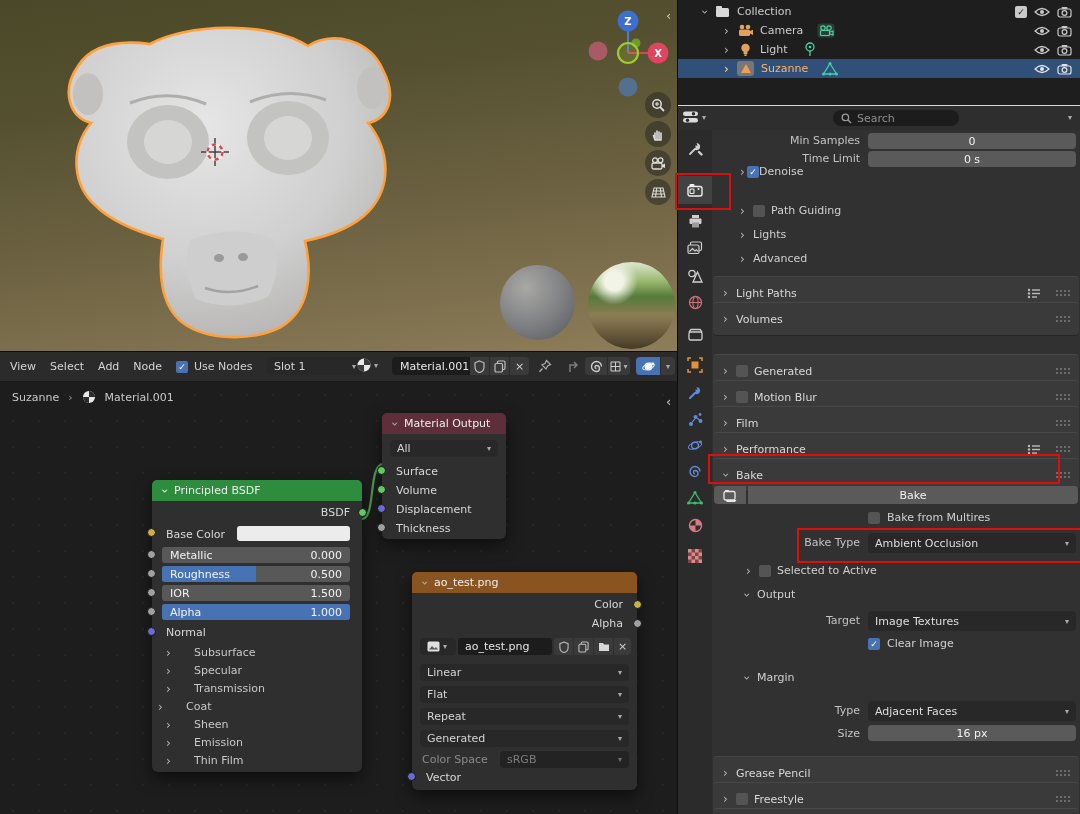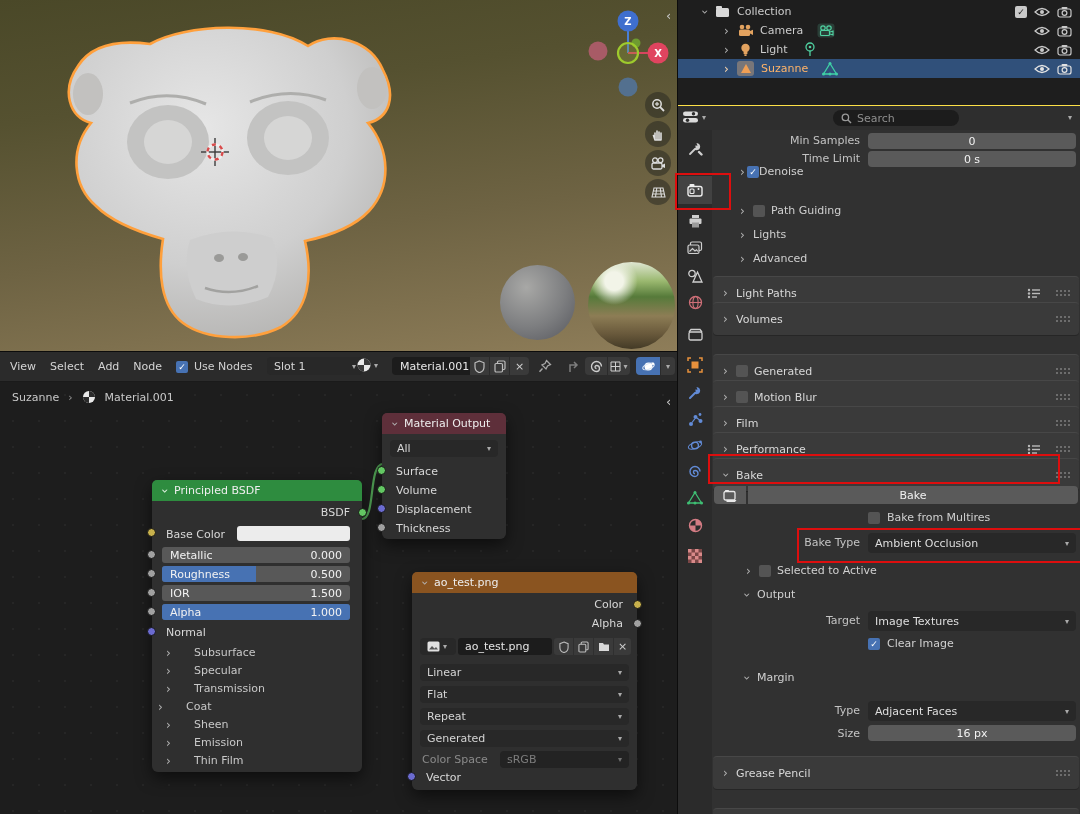--- a/index.html
+++ b/index.html
@@ -540,20 +540,26 @@
     <div class="pdd" style="top:571px;height:20px;">
       <span>Adjacent Faces</span>
       <span class="caret">▾</span>
     </div>
     <div class="plabel" style="top:597px;">Size</div>
     <div class="pfield" style="top:595px;">16 px</div>
 
     <div class="panelbar" style="top:626px;">
       <span class="chev"></span>
       <span>Grease Pencil</span>
+      <span class="dots"></span>
+    </div>
+    <div class="panelbar" style="top:652px;">
+      <span class="chev"></span>
+      <span class="cb"></span>
+      <span>Freestyle</span>
       <span class="dots"></span>
     </div>
     <div class="panelbar" style="top:678px;height:6px;border-radius:4px 4px 0 0;"></div>
   </div>
 
   <div id="shader-header" class="abs">
     <div class="row" style="position:absolute;left:10px;top:0;height:29px;">
       <span class="menu">View</span>
       <span class="menu">Select</span>
       <span class="menu">Add</span>

